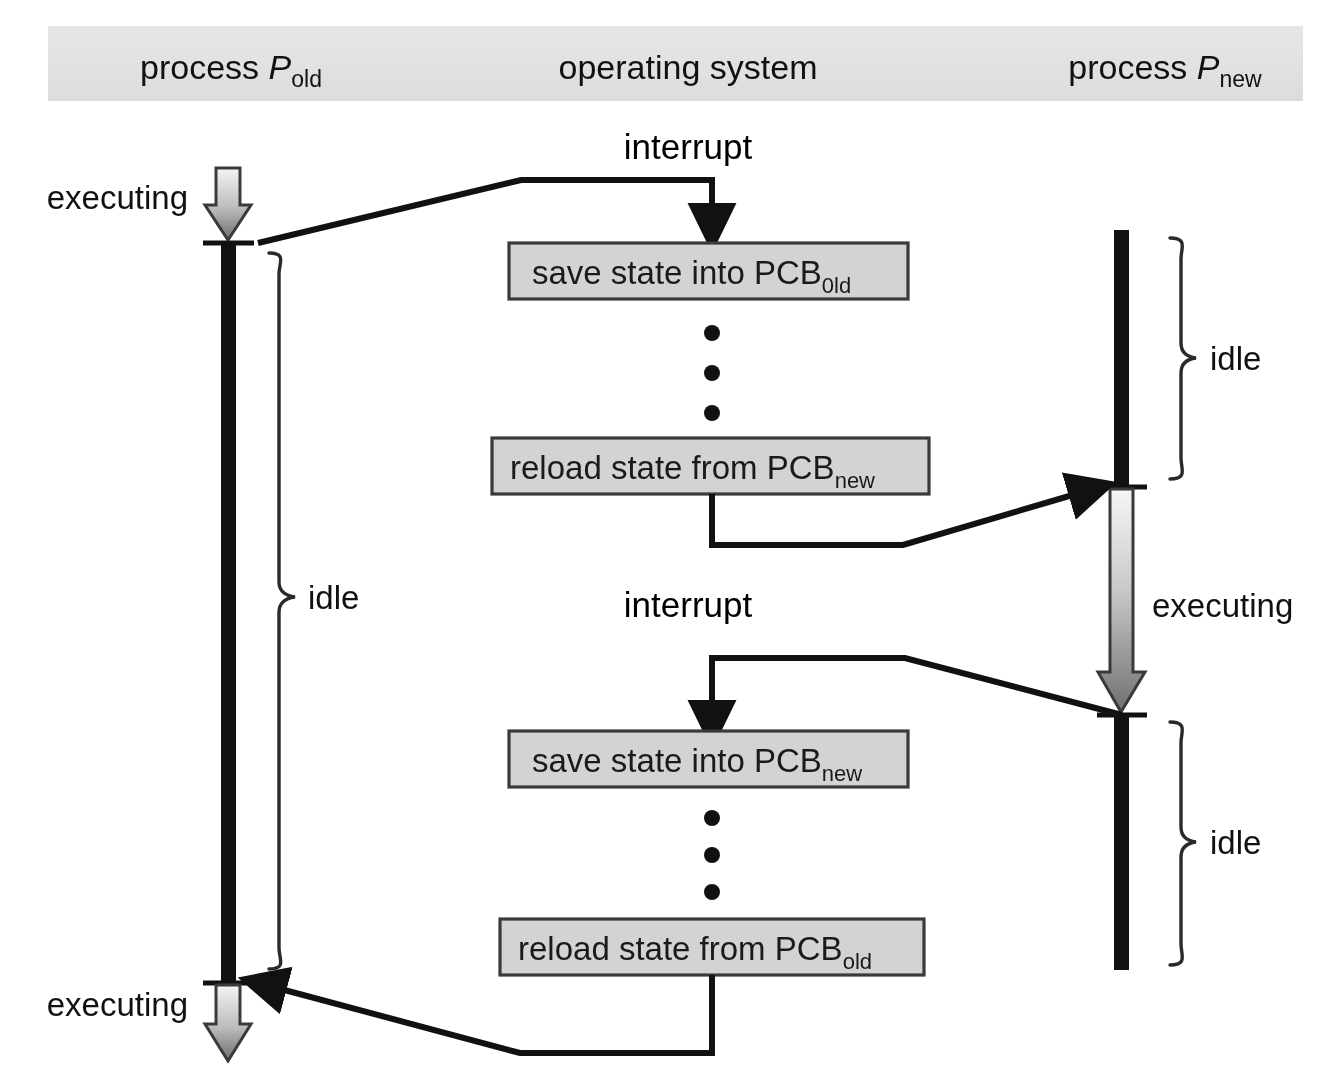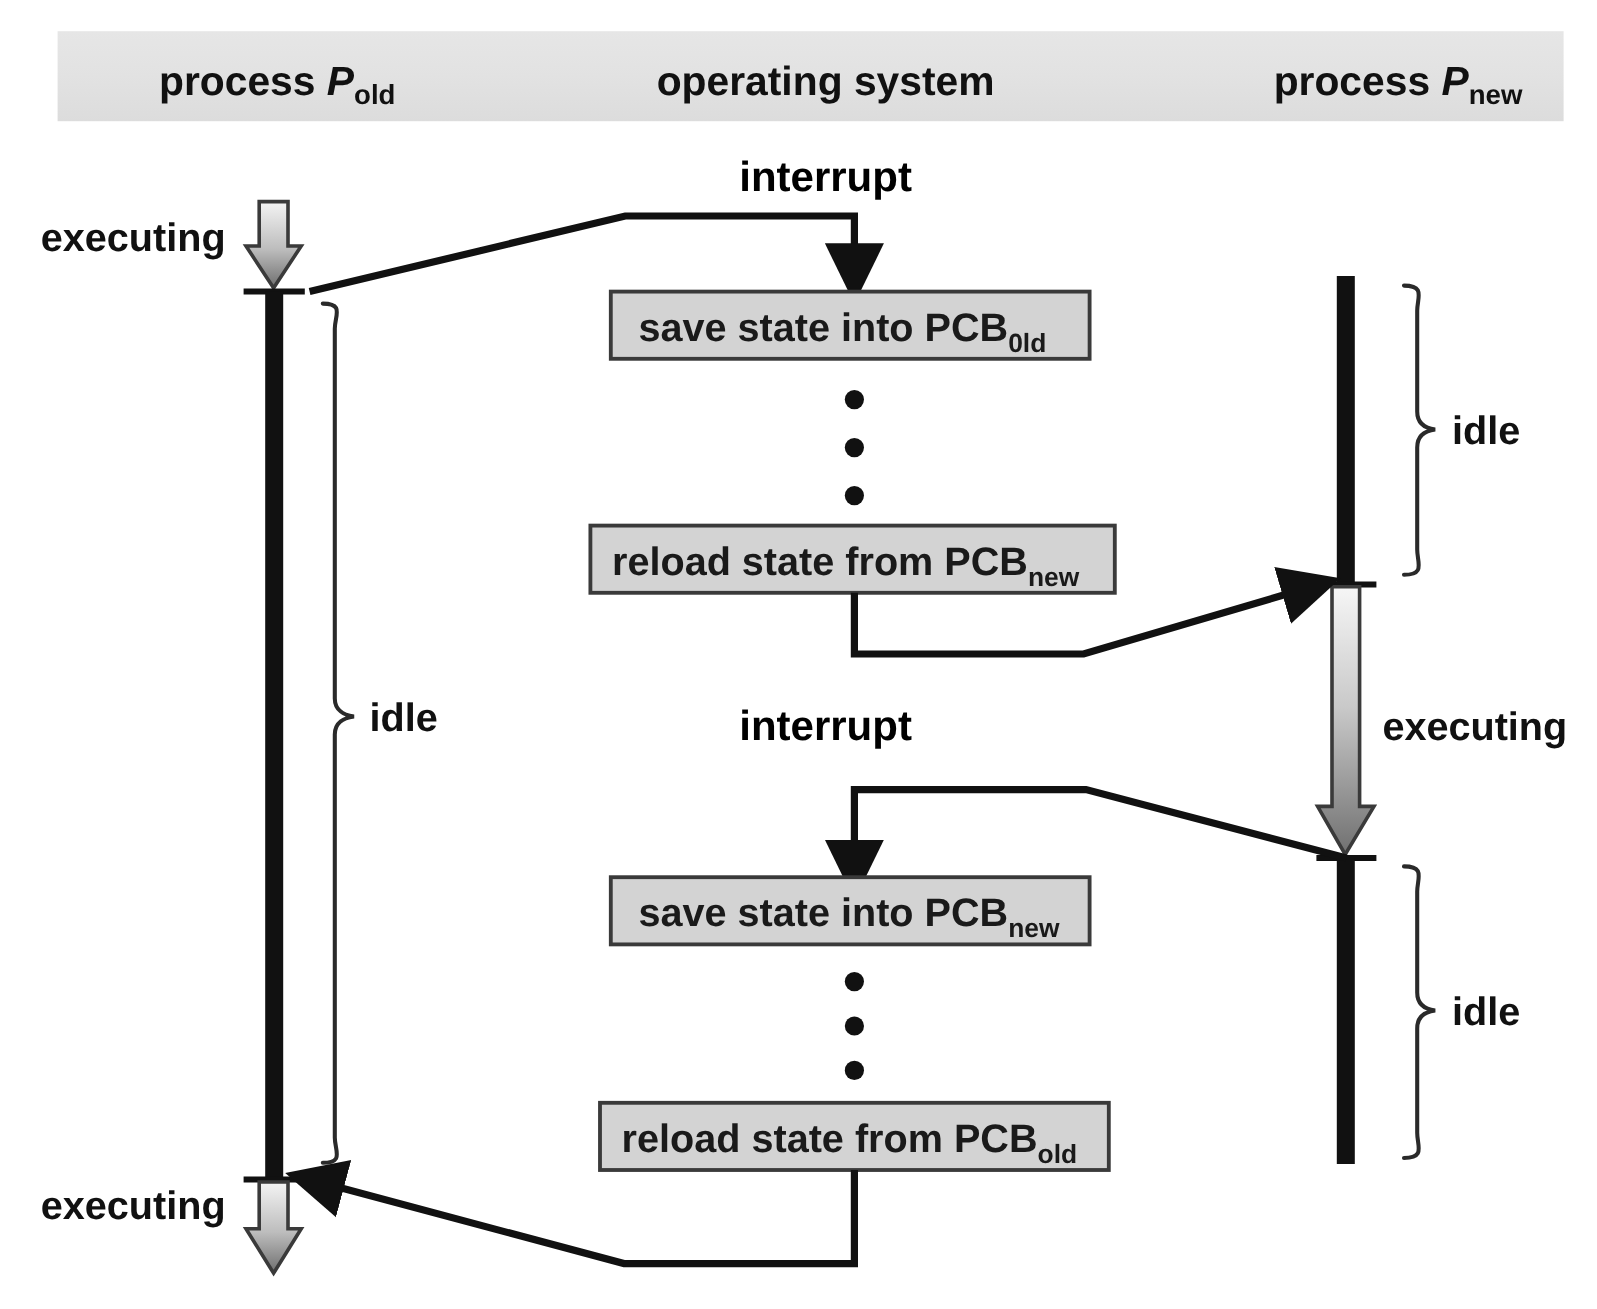--- a/index.html
+++ b/index.html
@@ -9,21 +9,20 @@
   }
   body {
     font-family: "Liberation Sans", sans-serif;
   }
   #diagram-root {
     position: relative;
     width: 1331px;
     height: 1091px;
     background: #ffffff;
     overflow: hidden;
-    font-weight: bold;
   }
   #diagram-svg {
     position: absolute;
     left: 0;
     top: 0;
     width: 1331px;
     height: 1091px;
   }
   .hdr-label {
     font-size: 34px;

